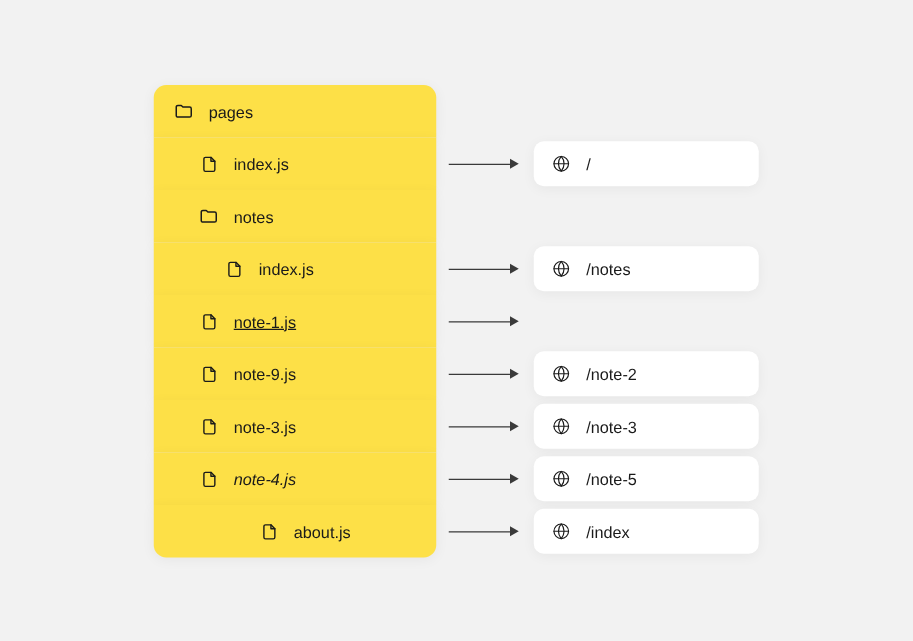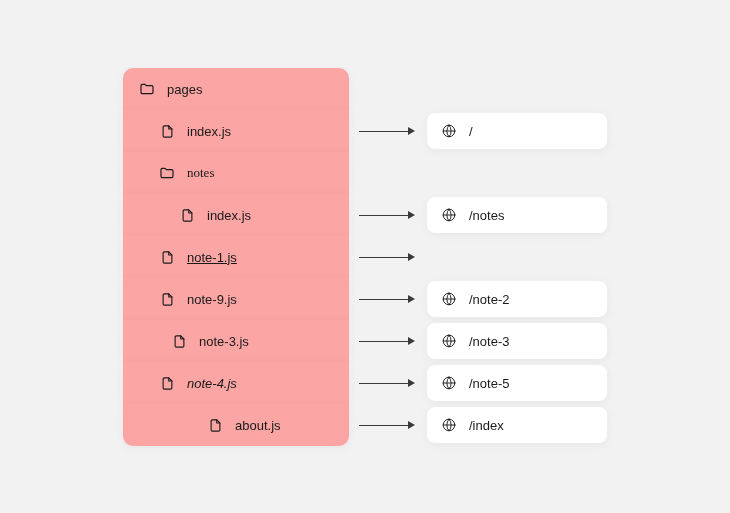--- a/index.html
+++ b/index.html
@@ -17,21 +17,21 @@
     inset: 0;
     padding: 68px 0 0 123px;
   }
   .row {
     display: flex;
     align-items: center;
     height: 42px;
   }
   .tree-panel {
     width: 226px;
-    background: #fca5a5;
+    background: #fde047;
     border-radius: 10px;
     box-shadow: 0 2px 10px rgba(0,0,0,0.05);
     overflow: hidden;
   }
   .tree-item {
     display: flex;
     align-items: center;
     height: 42px;
     padding-left: 16px;
     border-bottom: 1px solid #ececec;
@@ -130,21 +130,21 @@
             <circle cx="12" cy="12" r="10"></circle>
             <path d="M2 12h20"></path>
             <path d="M12 2a15 15 0 0 1 0 20a15 15 0 0 1 0-20z"></path>
           </svg>
       </span>
       <span class="route-label">/</span>
     </div>
   </div>
 
   <div class="row">
-    <div class="tree-panel" style="border-radius:0;font-family:Liberation Serif, serif;">
+    <div class="tree-panel" style="border-radius:0;">
       <div class="tree-item indent-1">
         <span class="icon">
           <svg width="16" height="16" viewBox="0 0 24 24" fill="none" stroke="#1a1a1a" stroke-width="1.8" stroke-linecap="round" stroke-linejoin="round">
               <path d="M3 7a2 2 0 0 1 2-2h4l2 2h8a2 2 0 0 1 2 2v8a2 2 0 0 1-2 2H5a2 2 0 0 1-2-2V7z"></path>
             </svg>
         </span>
         <span class="tree-label">notes</span>
       </div>
     </div>
     <div class="spacer-right"></div>
@@ -218,21 +218,21 @@
             <circle cx="12" cy="12" r="10"></circle>
             <path d="M2 12h20"></path>
             <path d="M12 2a15 15 0 0 1 0 20a15 15 0 0 1 0-20z"></path>
           </svg>
       </span>
       <span class="route-label">/note-2</span>
     </div>
   </div>
 
   <div class="row">
-    <div class="tree-panel" style="border-radius:0;padding-left:12px;">
+    <div class="tree-panel" style="border-radius:0;">
       <div class="tree-item indent-1">
         <span class="icon">
           <svg width="15" height="15" viewBox="0 0 24 24" fill="none" stroke="#1a1a1a" stroke-width="1.8" stroke-linecap="round" stroke-linejoin="round">
               <path d="M14 3H7a2 2 0 0 0-2 2v14a2 2 0 0 0 2 2h10a2 2 0 0 0 2-2V8l-5-5z"></path>
               <path d="M14 3v5h5"></path>
             </svg>
         </span>
         <span class="tree-label">note-3.js</span>
       </div>
     </div>

